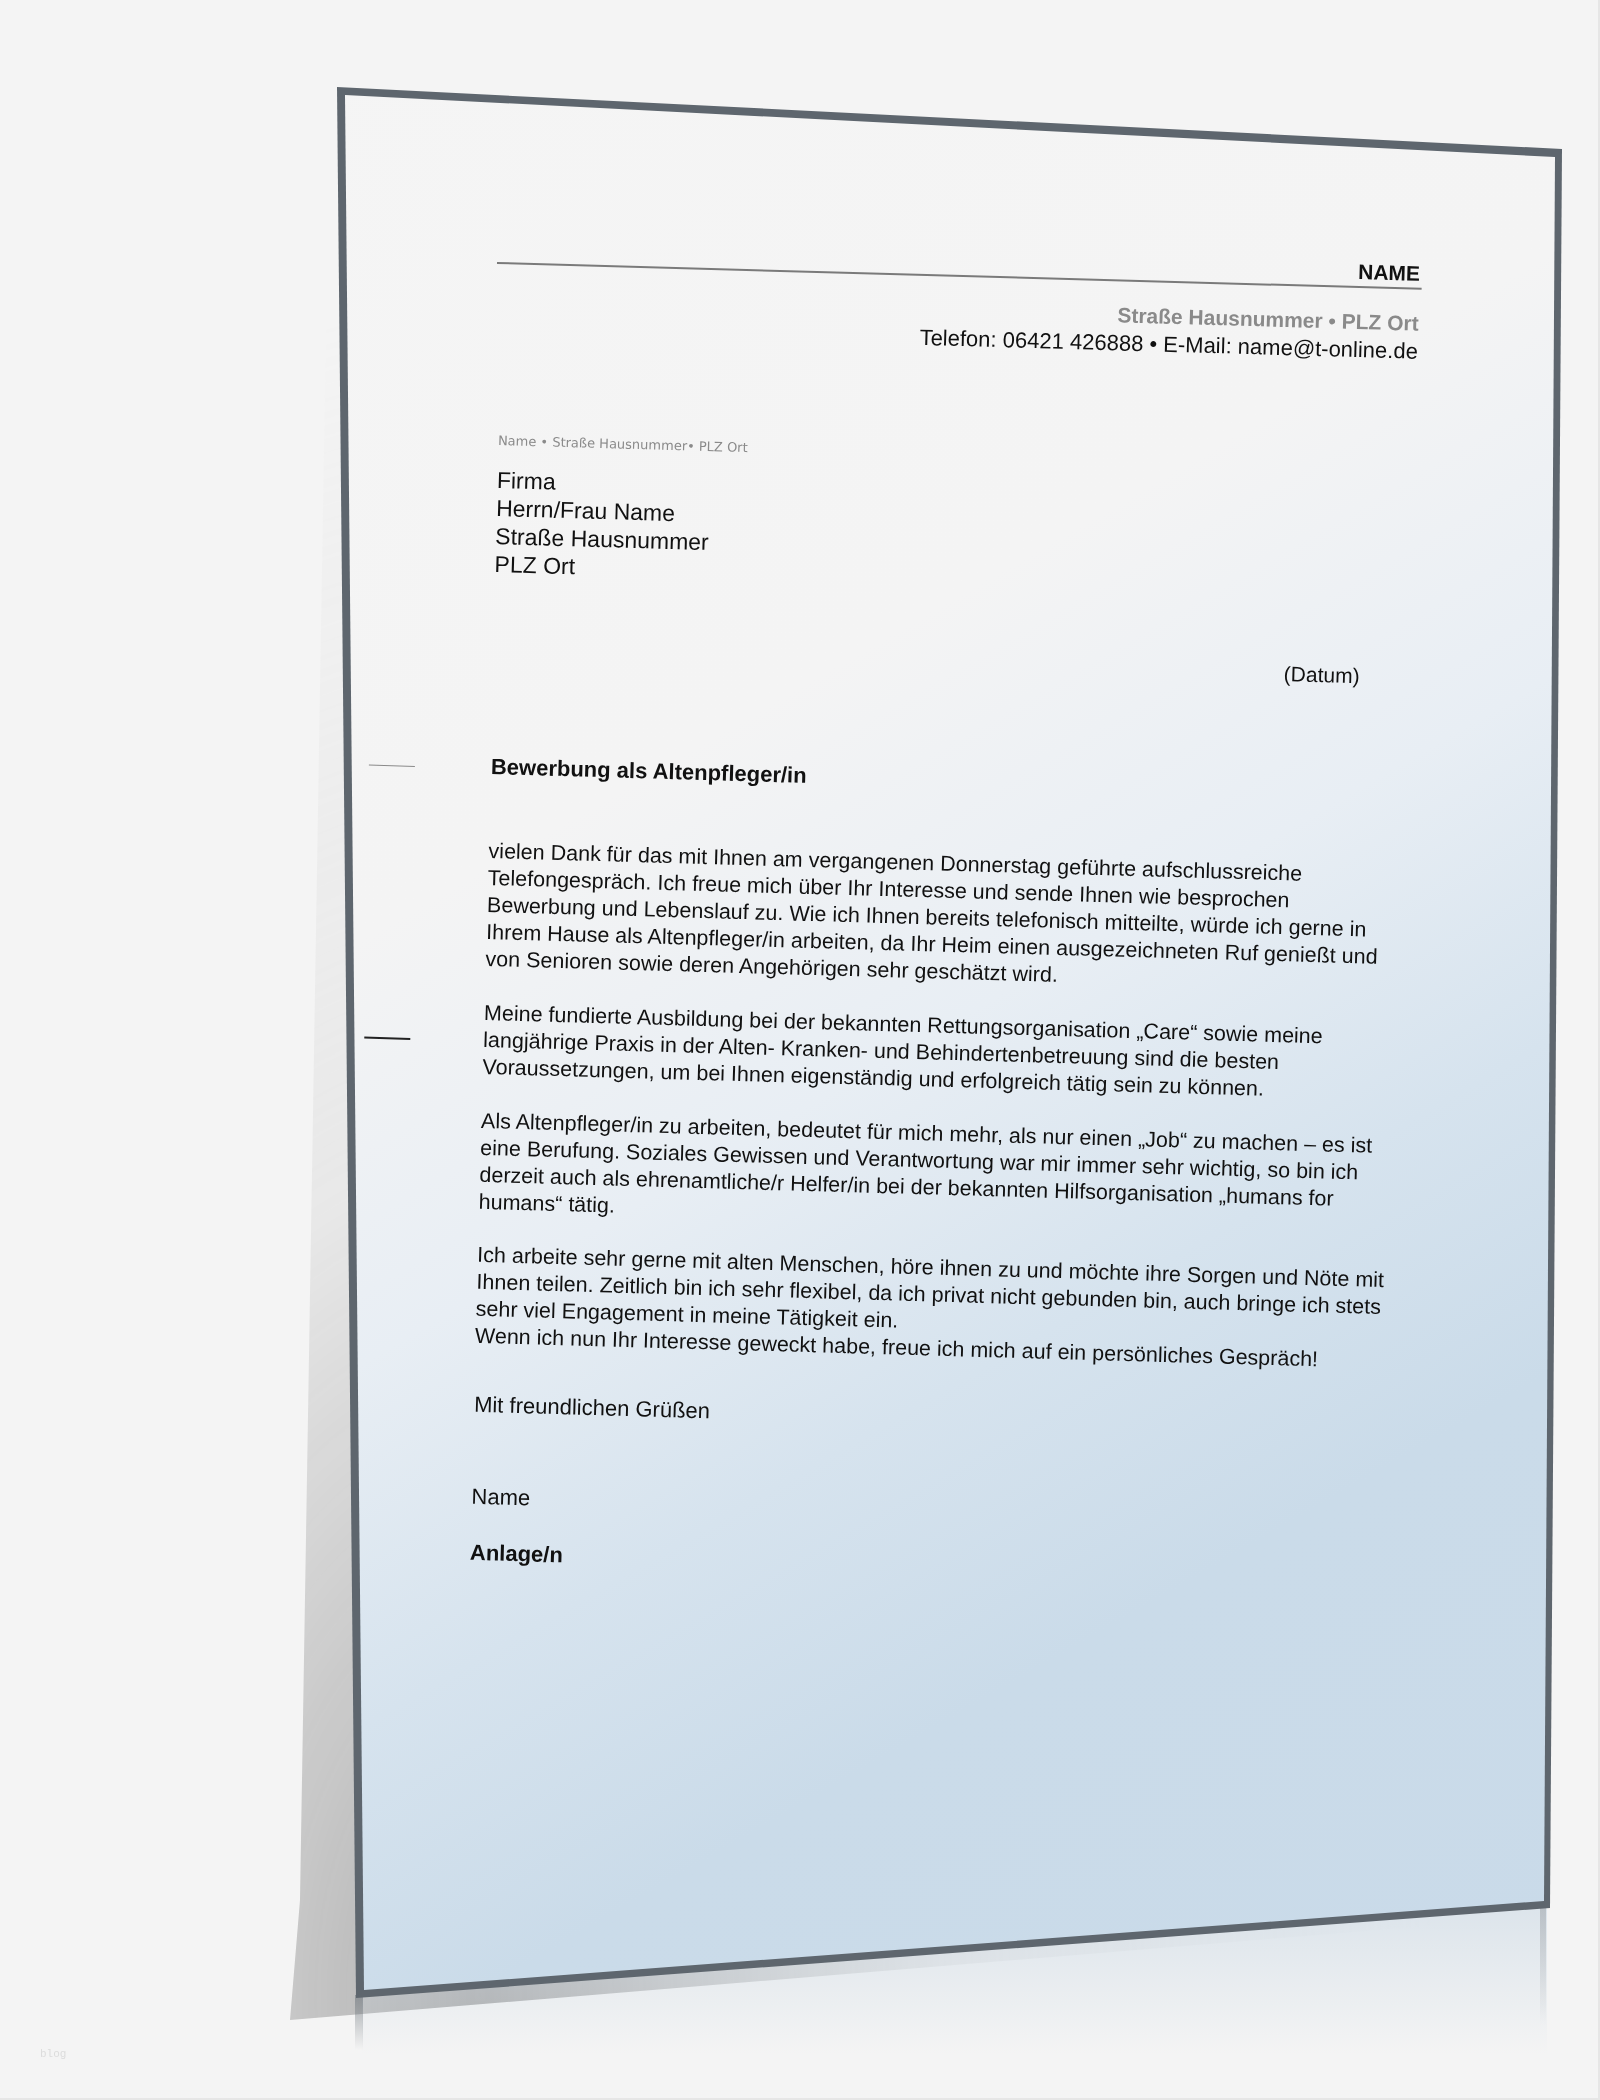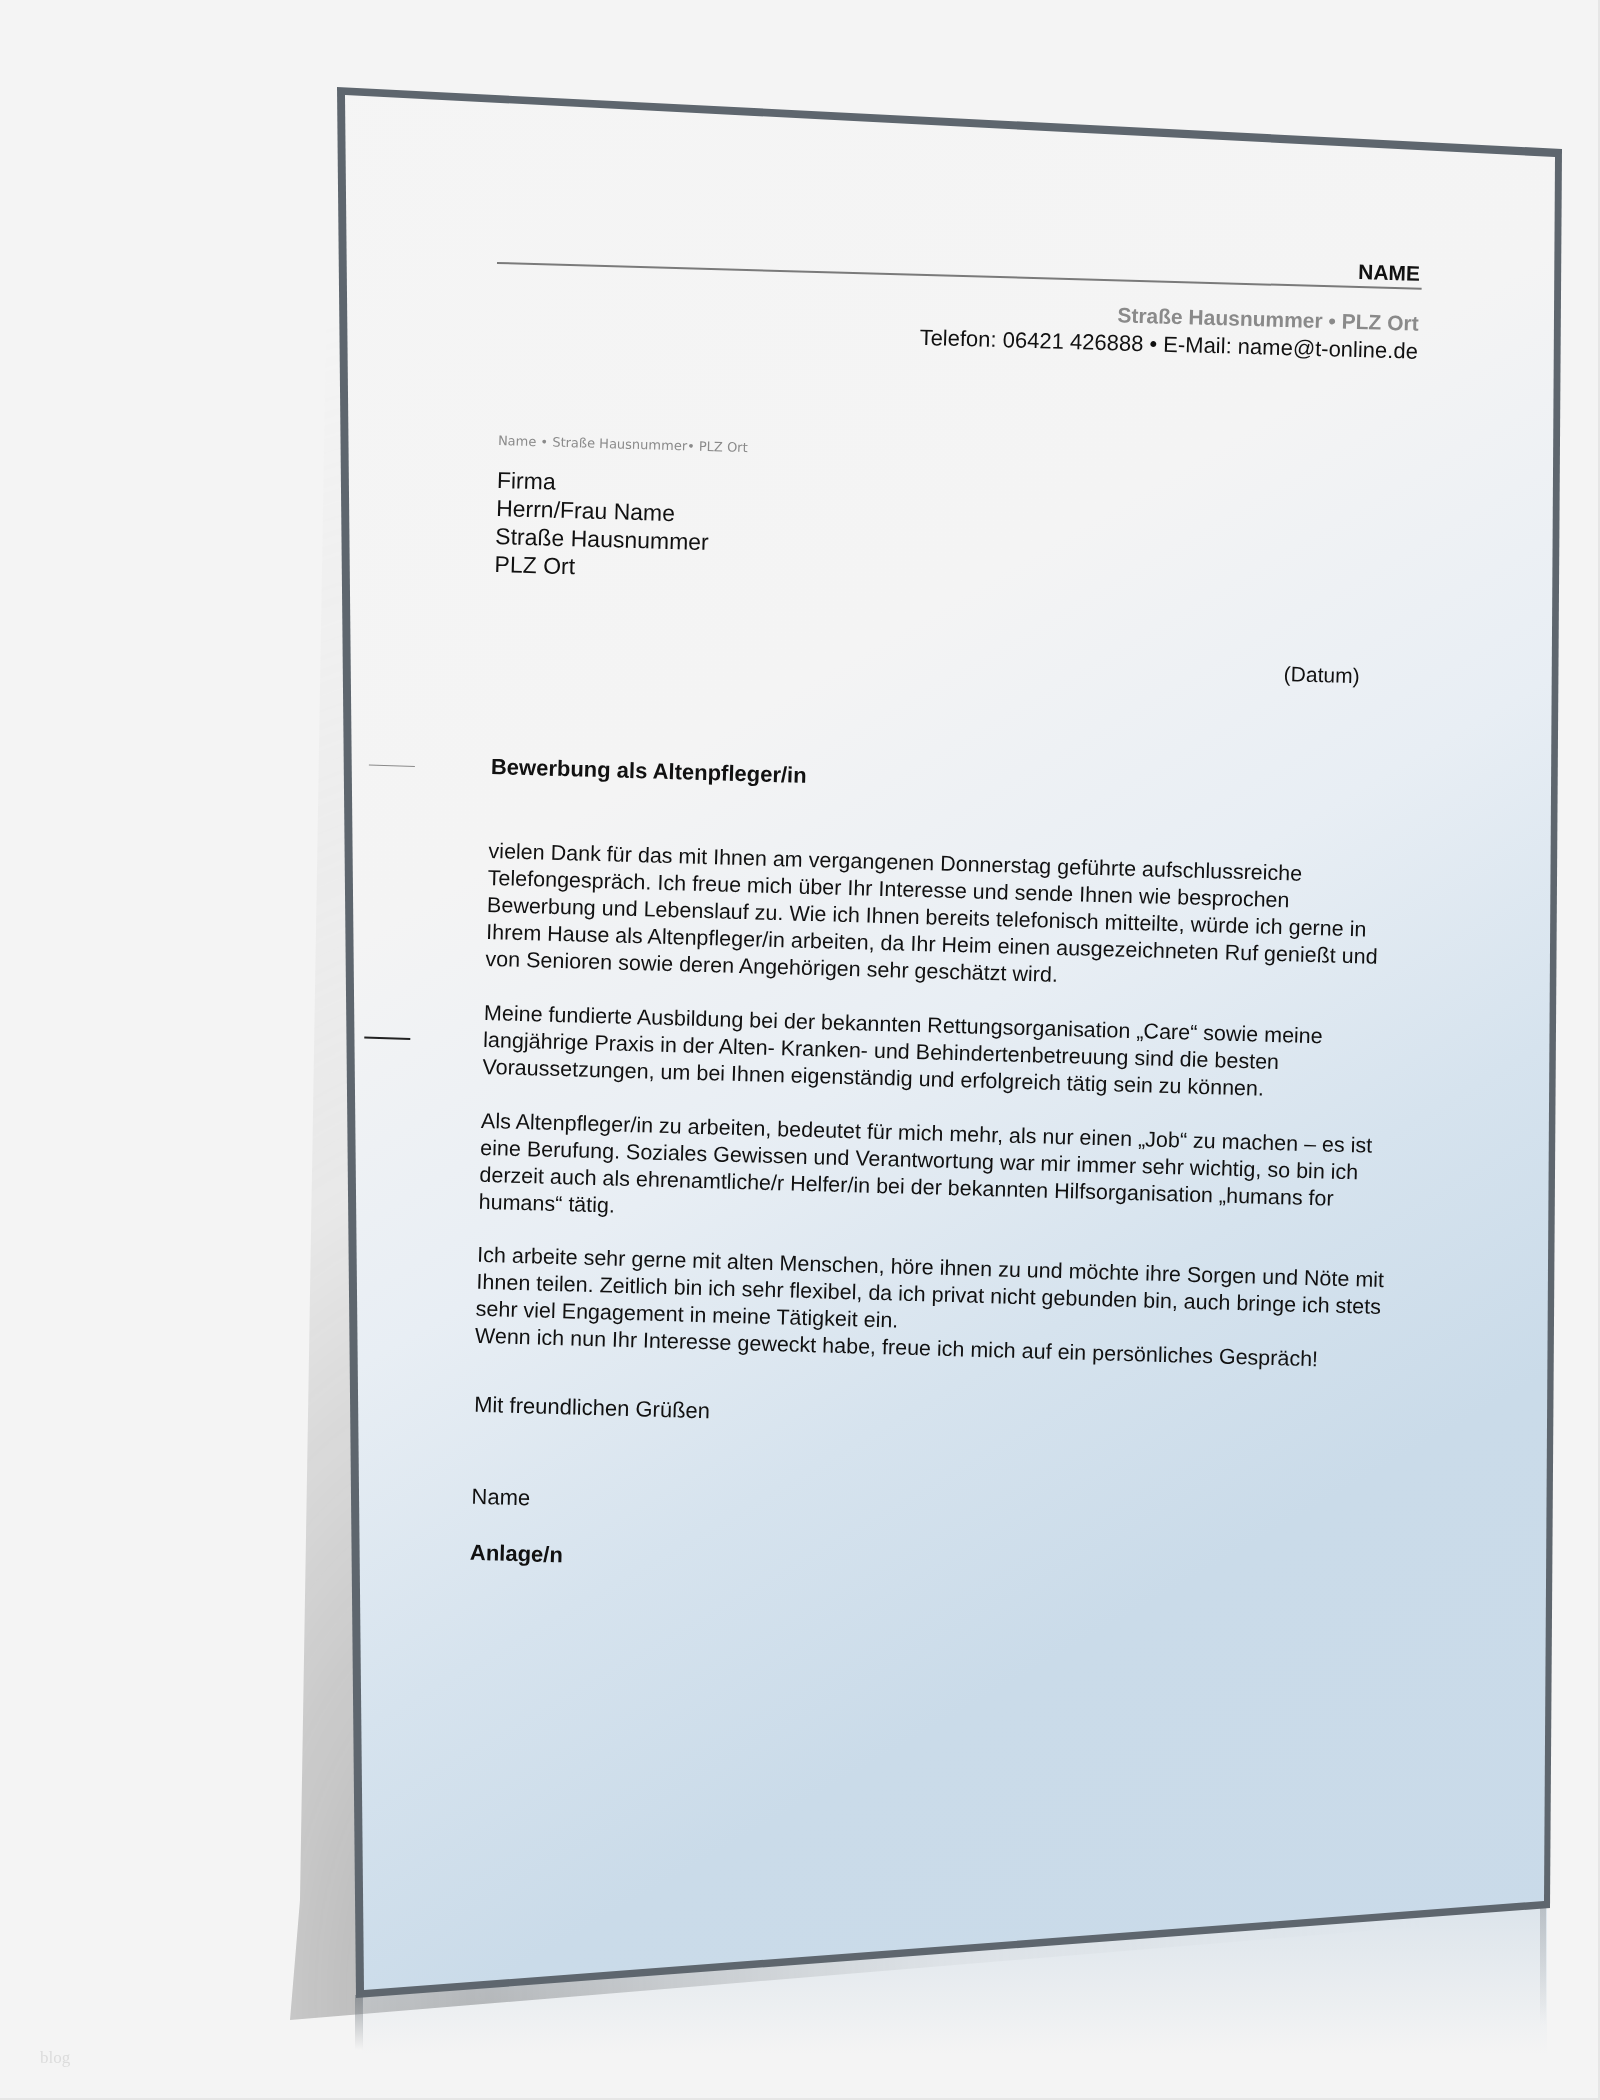--- a/index.html
+++ b/index.html
@@ -166,23 +166,23 @@
     .attach {
       left: 506px;
       top: 1540px;
       font-size: 22px;
       font-weight: bold;
     }
     .watermark {
       position: absolute;
       left: 40px;
       top: 2048px;
-      font-size: 17px;
+      font-size: 11px;
       color: #dcdcdc;
-      font-family: Liberation Serif, serif;
+      font-family: Liberation Mono, monospace;
     }
   </style>
 </head>
 <body>
 
 <div class="stage">
 
   <div class="page-shadow"></div>
   <div class="reflection"></div>
   <div class="reflection-edge-left"></div>

